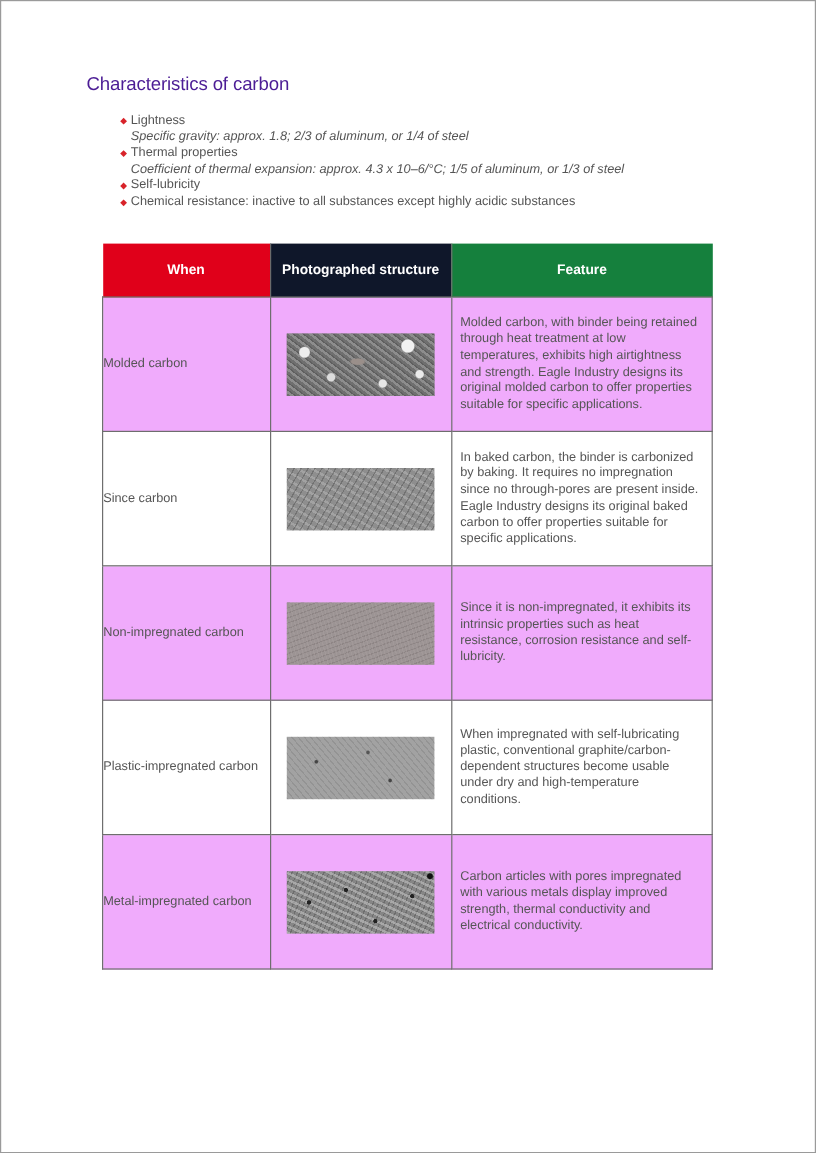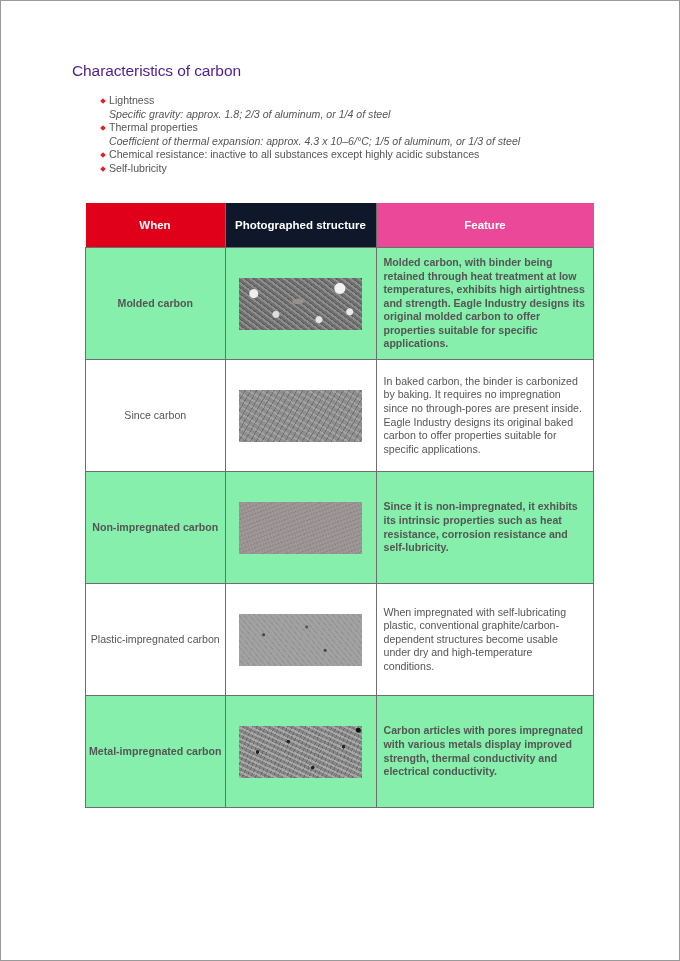--- a/index.html
+++ b/index.html
@@ -30,28 +30,28 @@
     position: absolute; left: 85px; top: 203px; width: 509px;
     border-collapse: collapse; table-layout: fixed;
   }
   table.carbon th {
     height: 44px; color: #fff; font-size: 11.5px; font-weight: bold;
     text-align: center; vertical-align: middle; padding: 0;
     border-right: 1px solid #6b6b6b;
   }
   table.carbon th.type { background: #e0001a; width: 139px; }
   table.carbon th.photo { background: #0f172a; width: 150px; }
-  table.carbon th.feature { background: #ec4899; border-right: none; }
+  table.carbon th.feature { background: #15803d; border-right: none; }
   table.carbon td {
     height: 111px; padding: 0; vertical-align: middle;
     border: 1px solid #6e6e6e; font-size: 10.6px; color: #555;
   }
-  table.carbon tr.shade td { background: #86efac; font-weight: bold; }
+  table.carbon tr.shade td { background: #f0abfc; }
   table.carbon tr.plain td { background: #ffffff; }
-  td.type-cell { text-align: center; line-height: 13.6px; padding: 0 8px; margin-top: 24px; }
+  td.type-cell { line-height: 13.6px; padding: 0 8px; margin-top: 24px; }
   td.photo-cell { text-align: center; }
   td.feature-cell { padding: 0 8px 0 7px !important; line-height: 13.6px; }
   .micro {
     display: inline-block; width: 123px; height: 52px; vertical-align: middle;
   }
   .micro.molded {
     background:
       radial-gradient(circle at 12% 30%, #eee 0 4px, transparent 5px),
       radial-gradient(circle at 82% 20%, #f2f2f2 0 5px, transparent 6px),
       radial-gradient(circle at 30% 70%, #ddd 0 3px, transparent 4px),
@@ -106,25 +106,25 @@
     <span>Lightness</span>
   </li>
   <li class="sub">Specific gravity: approx. 1.8; 2/3 of aluminum, or 1/4 of steel</li>
   <li>
     <span class="dot"></span>
     <span>Thermal properties</span>
   </li>
   <li class="sub">Coefficient of thermal expansion: approx. 4.3 x 10–6/°C; 1/5 of aluminum, or 1/3 of steel</li>
   <li>
     <span class="dot"></span>
-    <span>Chemical resistance: inactive to all substances except highly acidic substances</span>
+    <span>Self-lubricity</span>
   </li>
   <li>
     <span class="dot"></span>
-    <span>Self-lubricity</span>
+    <span>Chemical resistance: inactive to all substances except highly acidic substances</span>
   </li>
 </ul>
 
 <table class="carbon">
   <thead>
     <tr>
       <th class="type">When</th>
       <th class="photo">Photographed structure</th>
       <th class="feature">Feature</th>
     </tr>

